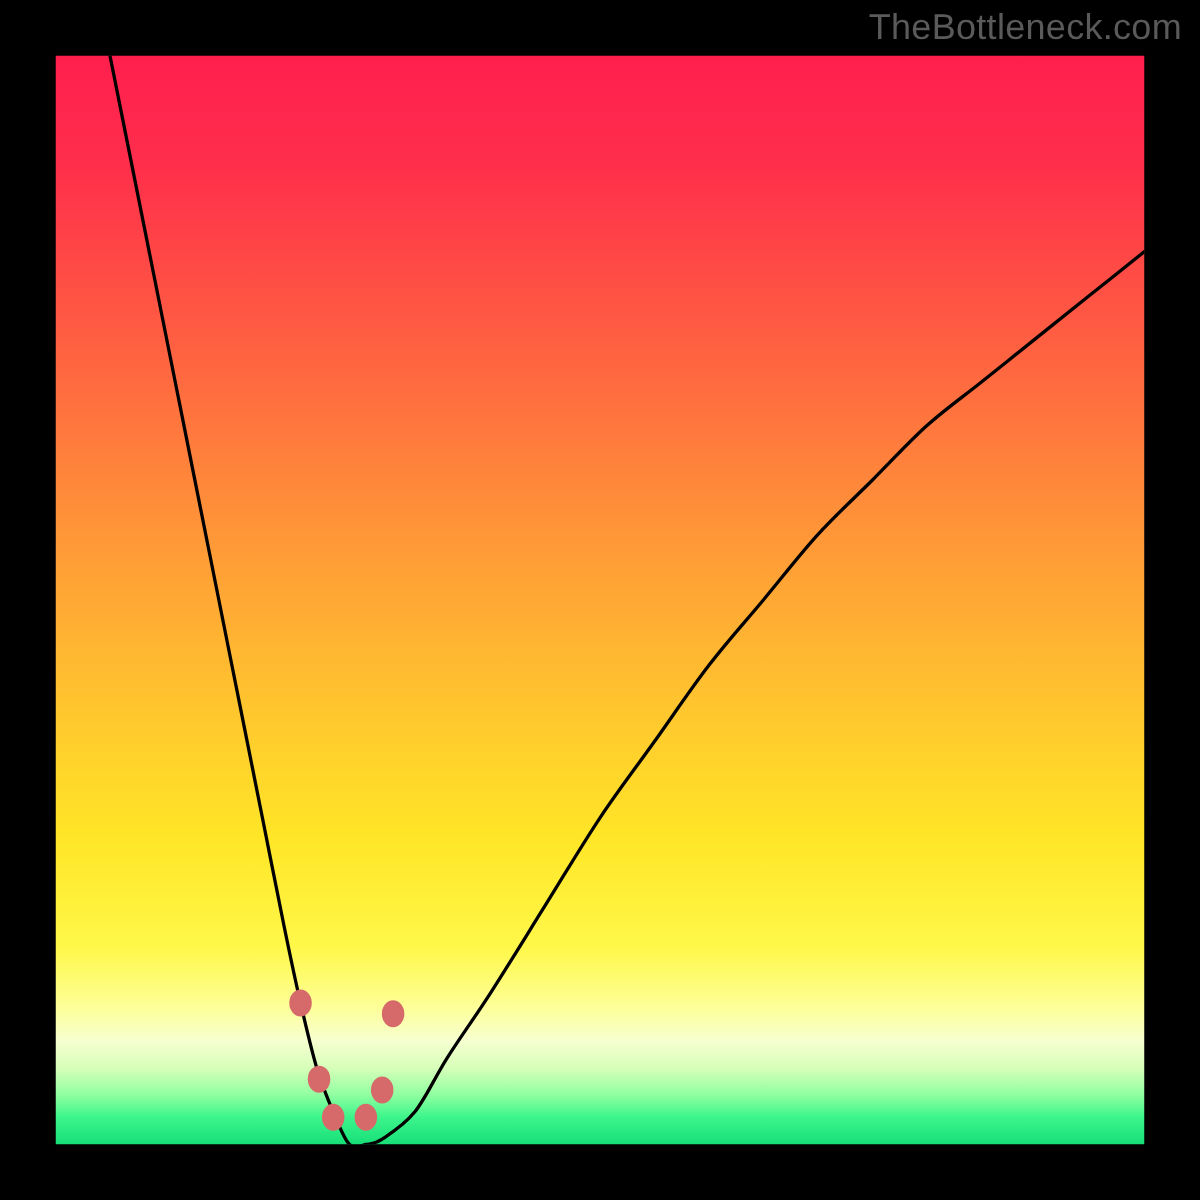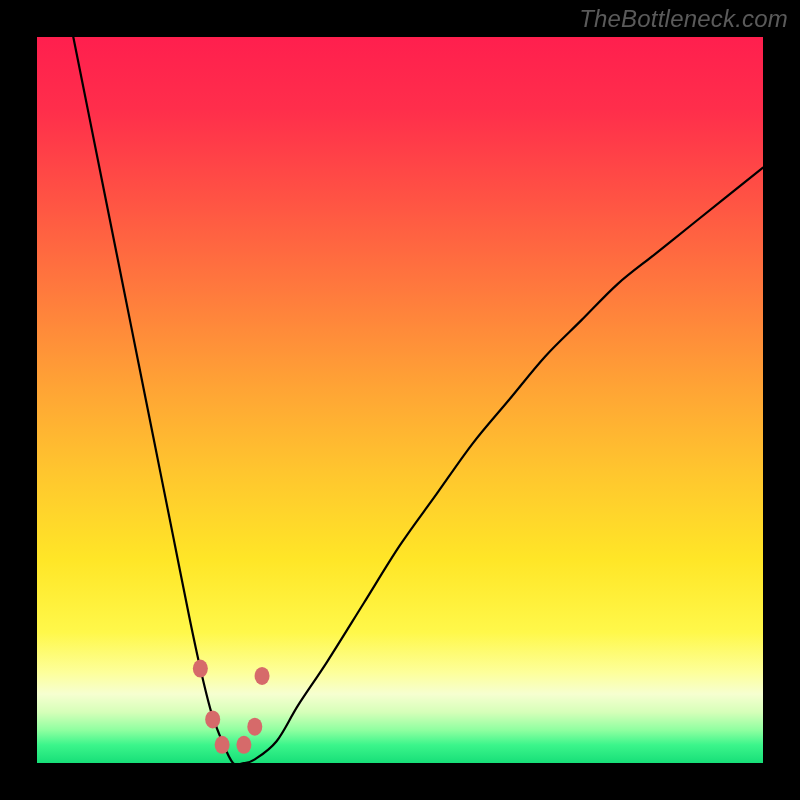--- a/index.html
+++ b/index.html
@@ -41,21 +41,20 @@
     height: 100%;
   }
   .attribution {
     position: absolute;
     top: 5px;
     right: 12px;
     color: #5a5a5a;
     font-size: 24px;
     font-weight: 500;
     letter-spacing: 0.2px;
-    font-style: italic;
   }
 </style>
 </head>
 <body>
 
 <div class="frame">
 
   <div class="attribution">TheBottleneck.com</div>
 
   <div class="plot">

